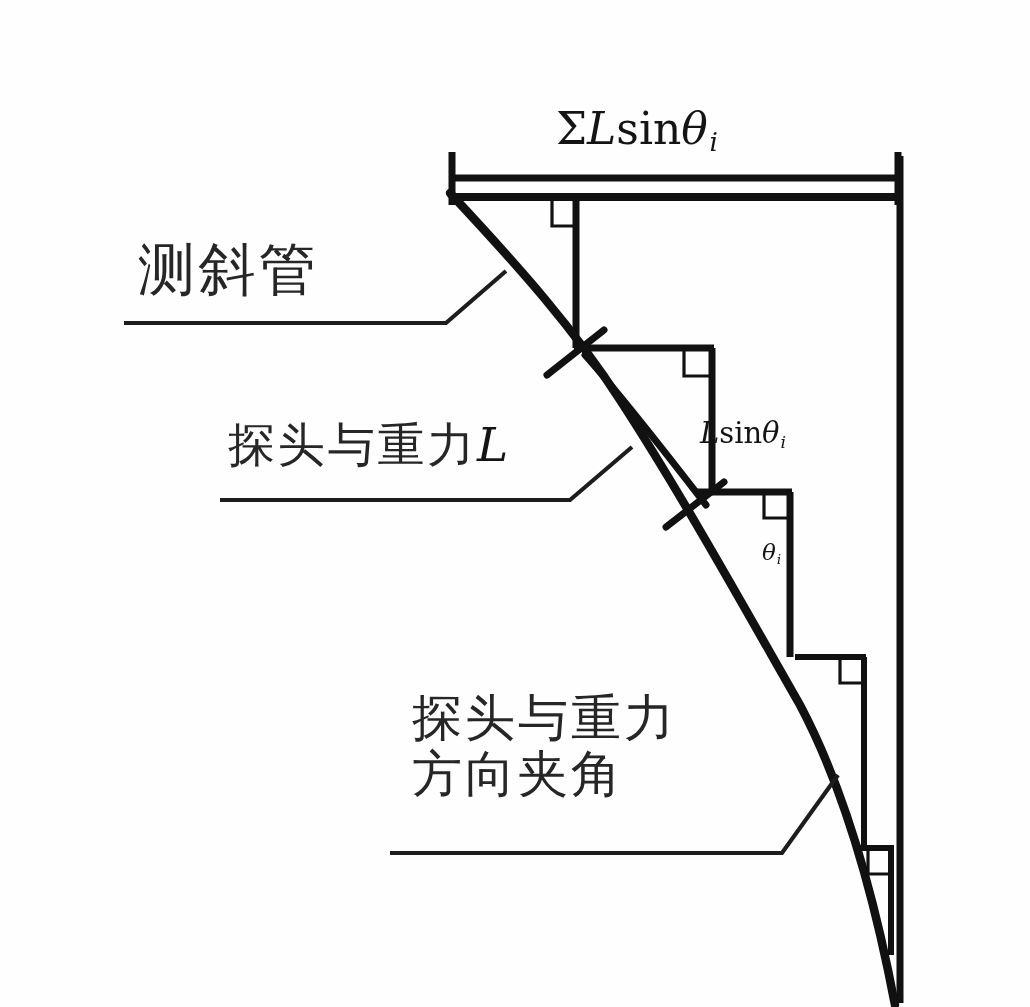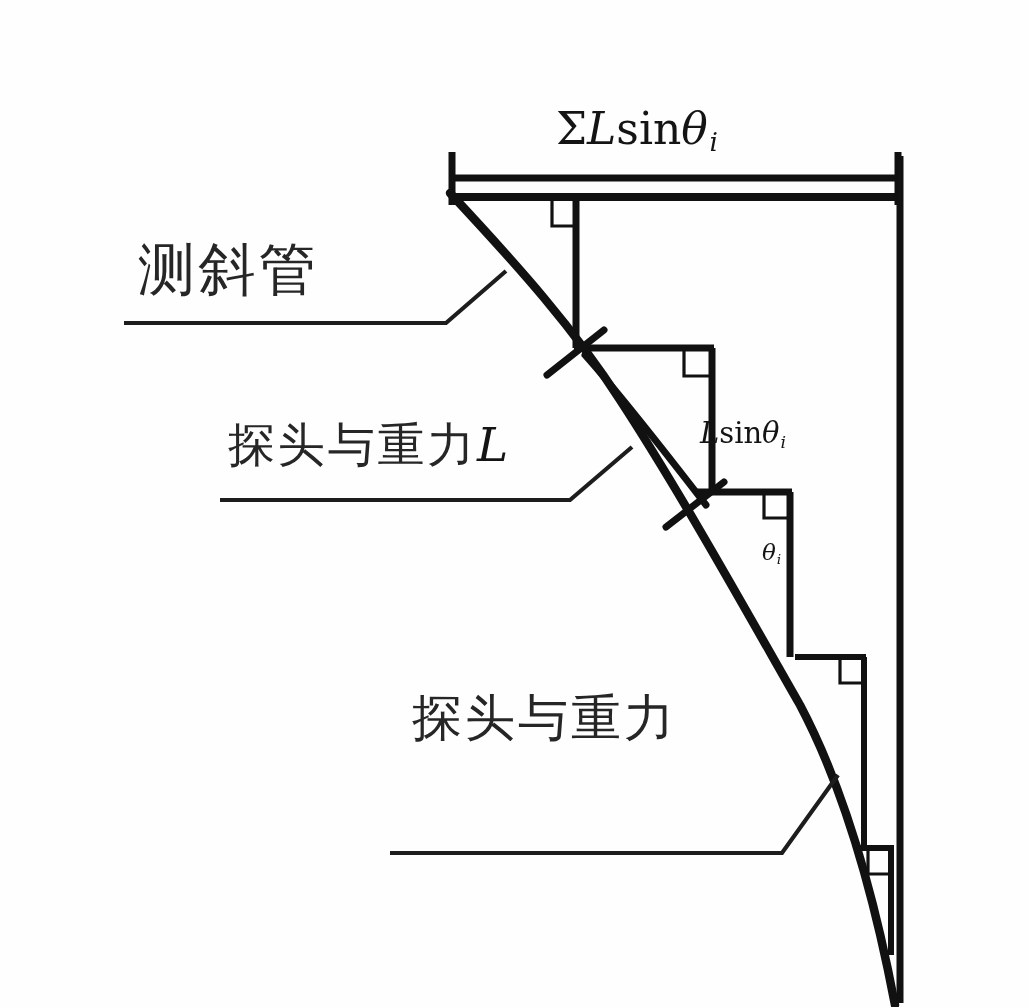--- a/index.html
+++ b/index.html
@@ -87,15 +87,16 @@
   <div class="lbl math" id="lab-lsin"><span>L</span><span class="upr">sin</span><span>θ</span><span class="sub">i</span></div>
 
   <div class="lbl math" id="lab-theta"><span>θ</span><span class="sub">i</span></div>
 
   <div class="lbl cjk" id="lab-casing">测斜管</div>
 
   <div class="lbl cjk" id="lab-wheel"><span>探头与重力</span><span class="math">L</span></div>
 
   <div class="lbl cjk" id="lab-probe">
     <span>探头与重力</span>
+    <span>方向夹角</span>
   </div>
 
 </div>
 
 </body></html>

